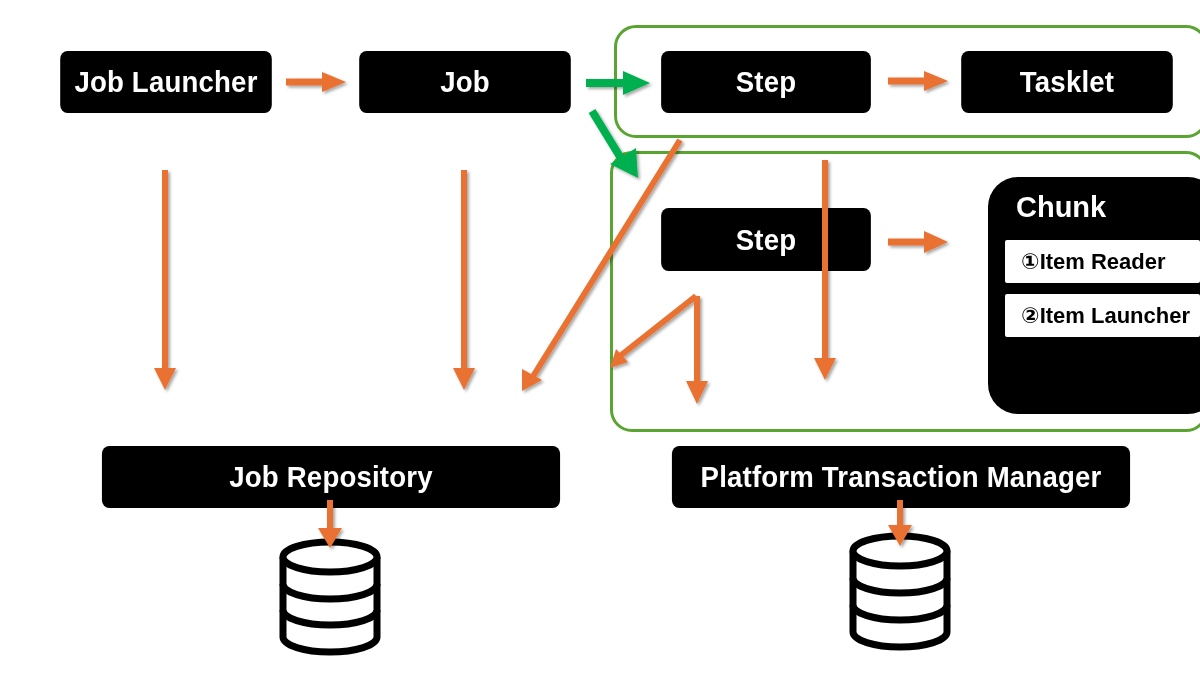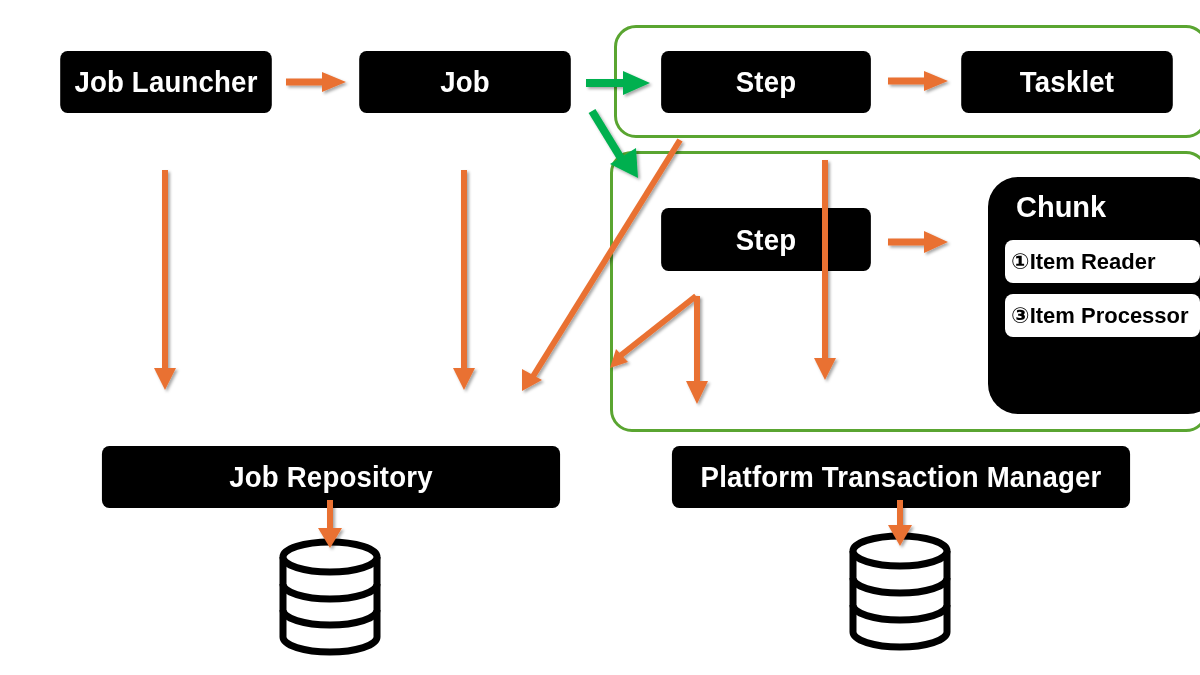--- a/index.html
+++ b/index.html
@@ -17,23 +17,23 @@
       position: absolute; border: 3px solid #5aa531; border-radius: 22px; box-sizing: border-box;
       background: transparent;
     }
     .chunk {
       position: absolute; background: #000; border-radius: 30px; box-sizing: border-box; margin-left: 36px;
     }
     .chunk-title {
       position: absolute; left: 28px; top: 14px; color: #fff; font-weight: bold; font-size: 29px;
     }
     .chunk-item {
-      position: absolute; left: 17px; width: 195px; height: 43px; background: #fff; border-radius: 8px;
+      position: absolute; left: 17px; width: 195px; height: 43px; background: #fff; border-radius: 2px;
       color: #000; font-weight: bold; font-size: 22px; display: flex; align-items: center;
-      padding-left: 6px; box-sizing: border-box; white-space: nowrap; overflow: hidden;
+      padding-left: 16px; box-sizing: border-box; white-space: nowrap; overflow: hidden;
     }
     svg.overlay { position: absolute; left: 0; top: 0; pointer-events: none; }
   </style>
 </head>
 <body>
 
 <div id="diagram">
 
   <div class="group" style="left:598px; top:25px; width:594px; height:113px;"></div>
   <div class="group" style="left:594px; top:151px; width:598px; height:281px;"></div>
@@ -51,21 +51,21 @@
     <span>Tasklet</span>
   </div>
 
   <div class="node" style="left:636px; top:208px; width:228px; height:63px;">
     <span>Step</span>
   </div>
 
   <div class="chunk" style="left:936px; top:177px; width:230px; height:237px;">
     <div class="chunk-title">Chunk</div>
     <div class="chunk-item" style="top:63px;">①Item Reader</div>
-    <div class="chunk-item" style="top:117px;">③Item Processor</div>
+    <div class="chunk-item" style="top:117px;">②Item Launcher</div>
   </div>
 
   <div class="node" style="left:66px; top:446px; width:498px; height:62px;">
     <span>Job Repository</span>
   </div>
   <div class="node" style="left:636px; top:446px; width:498px; height:62px;">
     <span>Platform Transaction Manager</span>
   </div>
 
   <svg class="overlay" width="1200" height="675" viewBox="0 0 1200 675">

